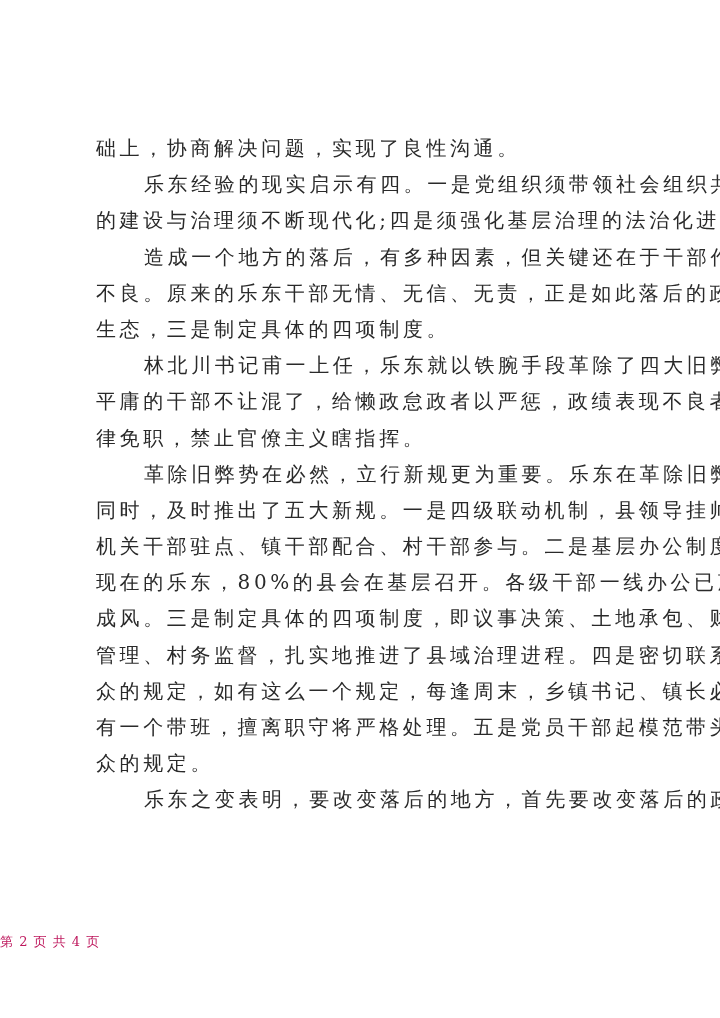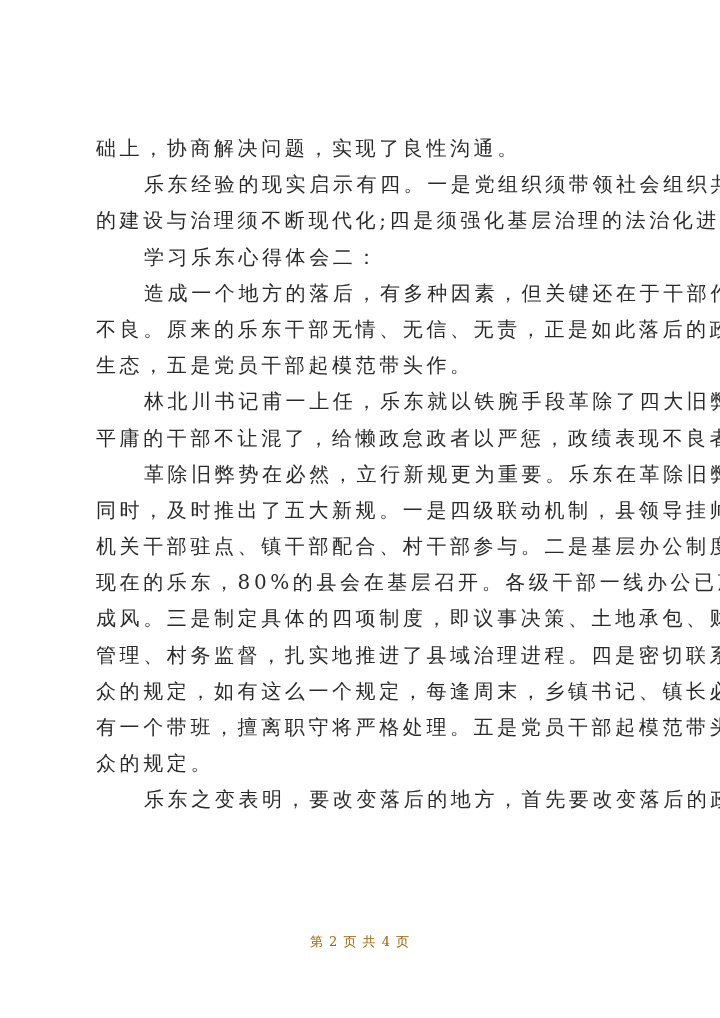--- a/index.html
+++ b/index.html
@@ -8,38 +8,38 @@
     font-family: "DejaVu Serif", "Liberation Serif", serif; color: #2a2a2a;
   }
   .page { position: absolute; left: 0; top: 0; width: 720px; height: 1018px; border-radius: 14px; }
   .body-text {
     position: absolute; left: 96px; top: 130px; width: 548px;
     font-size: 20px; line-height: 36.2px; letter-spacing: 3.6px;
   }
   .line { white-space: nowrap; height: 36.2px; }
   .indent { padding-left: 48px; }
   .footer {
-    position: absolute; top: 933px; left: 0; width: 720px; text-align: center;
-    font-size: 13px; color: #a16207; letter-spacing: 1px;
+    position: absolute; top: 933px; left: 0; width: 720px; text-align: left;
+    font-size: 13px; color: #be185d; letter-spacing: 1px;
   }
 </style>
 </head>
 <body>
 
 <div class="page">
   <div class="body-text">
     <div class="line">础上，协商解决问题，实现了良性沟通。</div>
     <div class="line indent">乐东经验的现实启示有四。一是党组织须带领社会组织共同</div>
     <div class="line">的建设与治理须不断现代化;四是须强化基层治理的法治化进程。</div>
-    <div class="line indent">学习乐东心得体会二：</div>
     <div class="line indent">造成一个地方的落后，有多种因素，但关键还在于干部作风</div>
     <div class="line">不良。原来的乐东干部无情、无信、无责，正是如此落后的政治</div>
-    <div class="line">生态，五是党员干部起模范带头作。</div>
+    <div class="line">生态，三是制定具体的四项制度。</div>
     <div class="line indent">林北川书记甫一上任，乐东就以铁腕手段革除了四大旧弊。</div>
     <div class="line">平庸的干部不让混了，给懒政怠政者以严惩，政绩表现不良者一</div>
+    <div class="line">律免职，禁止官僚主义瞎指挥。</div>
     <div class="line indent">革除旧弊势在必然，立行新规更为重要。乐东在革除旧弊的</div>
     <div class="line">同时，及时推出了五大新规。一是四级联动机制，县领导挂帅、</div>
     <div class="line">机关干部驻点、镇干部配合、村干部参与。二是基层办公制度，</div>
     <div class="line">现在的乐东，80%的县会在基层召开。各级干部一线办公已蔚然</div>
     <div class="line">成风。三是制定具体的四项制度，即议事决策、土地承包、财务</div>
     <div class="line">管理、村务监督，扎实地推进了县域治理进程。四是密切联系群</div>
     <div class="line">众的规定，如有这么一个规定，每逢周末，乡镇书记、镇长必须</div>
     <div class="line">有一个带班，擅离职守将严格处理。五是党员干部起模范带头作</div>
     <div class="line">众的规定。</div>
     <div class="line indent">乐东之变表明，要改变落后的地方，首先要改变落后的政治</div>

